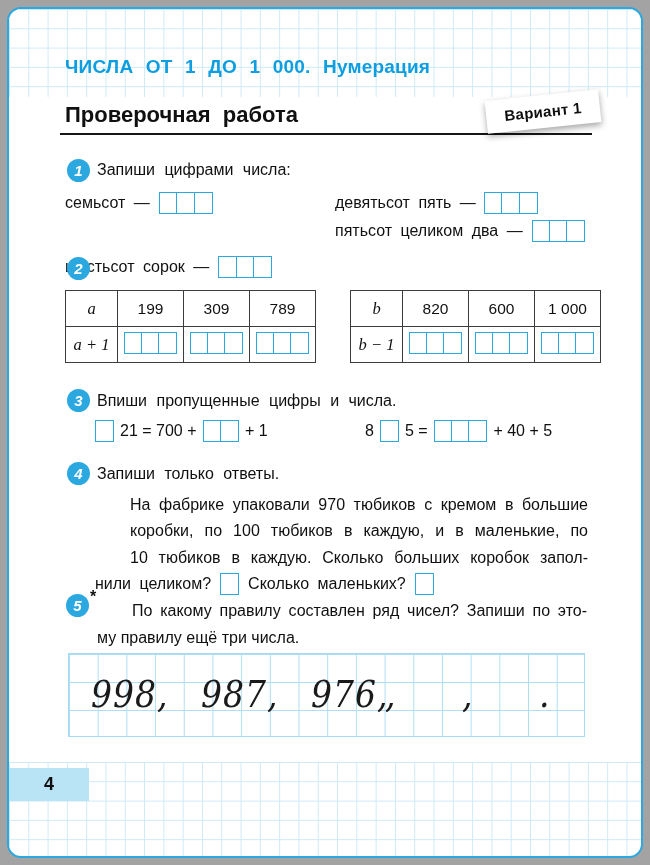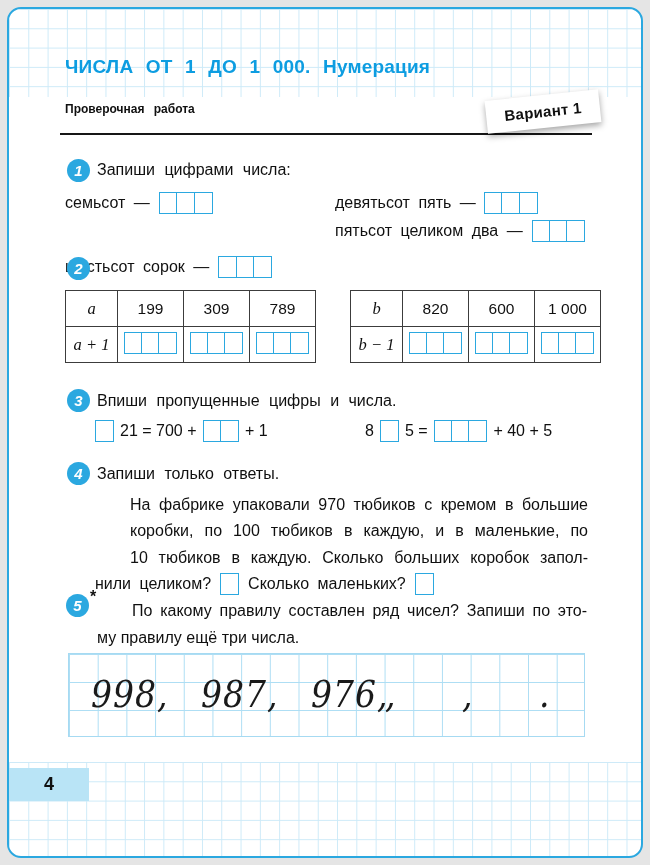--- a/index.html
+++ b/index.html
@@ -1,33 +1,33 @@
 <!DOCTYPE html>
 <html><head>
 <meta charset="utf-8">
 <style>
   * { margin:0; padding:0; box-sizing:border-box; }
   html,body { background:#ffffff; }
   body { font-family:"Liberation Sans",sans-serif; color:#101010; }
 
-  .page  { position:relative; width:650px; height:865px; background:#e5e5e5; overflow:hidden; }
+  .page  { position:relative; width:650px; height:865px; background:#a3a3a3; overflow:hidden; }
   .frame { position:absolute; left:7px; top:7px; width:636px; height:851px;
            border:2.5px solid #2ba8e0; border-radius:14px; overflow:hidden; background:#fff; }
 
   .grid-band { position:absolute; left:0; right:0;
     background-image:
       linear-gradient(to right,#cdeaf8 1px,transparent 1px),
       linear-gradient(to bottom,#cdeaf8 1px,transparent 1px);
     background-size:19.3px 19.3px; }
   .band-top    { top:0; height:88px; }
   .band-bottom { top:753px; height:94px; }
 
   .chapter-title { position:absolute; left:56px; top:47px; font-size:19px; font-weight:bold;
                    color:#0d9de1; word-spacing:7px; letter-spacing:.2px; white-space:nowrap; }
-  .section-title { position:absolute; left:56px; top:93px; font-size:12px; font-weight:bold; word-spacing:6px; }
+  .section-title { position:absolute; left:56px; top:93px; font-size:22px; font-weight:bold; word-spacing:6px; }
   .rule    { position:absolute; left:51px; top:124px; width:532px; height:2px; background:#161616; }
   .variant { position:absolute; left:477px; top:86px; width:114px; height:33px; background:#fff;
              transform:rotate(-6deg); box-shadow:0 3px 6px rgba(0,0,0,.35);
              display:flex; align-items:center; justify-content:center;
              font-size:15px; font-weight:bold; letter-spacing:.3px; }
 
   .ex-num { position:absolute; width:23px; height:23px; border-radius:50%;
             background:#2ba8e0; color:#fff; font-weight:bold; font-style:italic;
             display:flex; align-items:center; justify-content:center; font-size:15px; }
   .star   { position:absolute; font-size:16px; font-weight:bold; }

